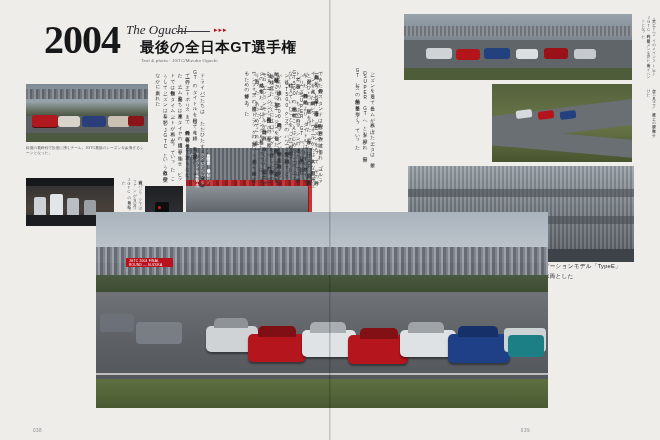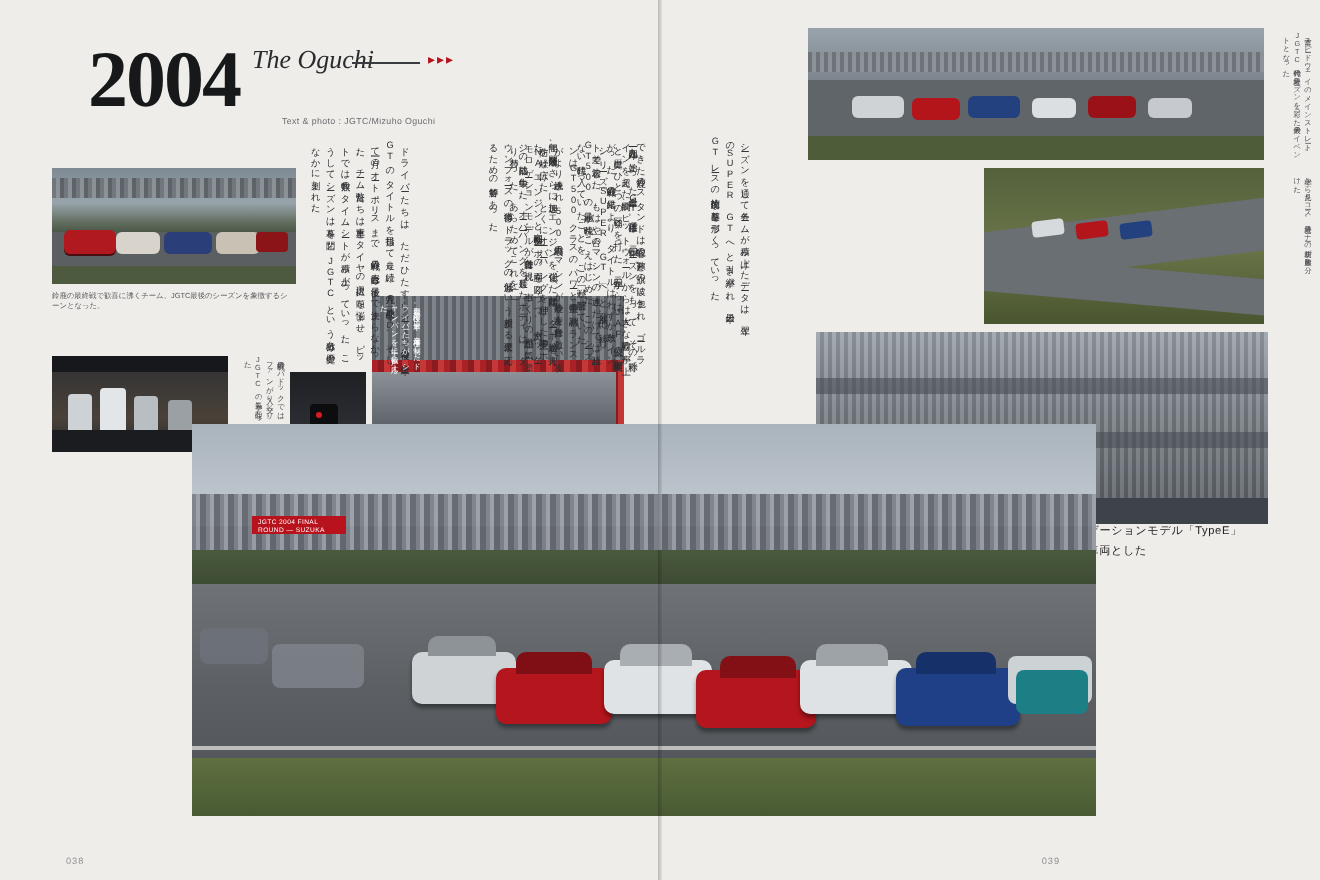--- a/index.html
+++ b/index.html
@@ -201,20 +201,21 @@
 
     <div style="position:absolute;left:412px;top:63%;width:36px;height:22px;background:#1d7f86;border-radius:4px;"></div>
   </div>
 
   <div class="red-tag">JGTC 2004 FINAL ROUND — SUZUKA</div>
 
   <div class="title-year">2004</div>
   <div class="title-script">The Oguchi</div>
   <div class="title-rule"></div>
   <div class="title-arrows">▸▸▸</div>
+  <div class="title-main">最後の全日本GT選手権</div>
   <div class="title-credit">Text &amp; photo : JGTC/Mizuho Oguchi</div>
 
   <div class="vtext lead col-a">一九九四年に始まった全日本GT選手権は、二〇〇四年シーズンをもって、その呼称と歴史にひとつの区切りを打った。二〇〇五年からはJAF公認の国際格式シリーズ「SUPER GT」へと発展的に移行し、GT500の最速が時代をこえはじめた。このシーズンはGT500クラスのパワーと重量の調整バランスがより洗練され、500馬力級のマシンが鈴鹿や富士を舞台に激しい攻防を繰り広げた。とくにオーバーハングを伸ばした事実上のホモロゲーションモデルが各陣営に現れ、車づくりの思想が一気に塗り替わった。あらためてこれを――</div>
   <div class="vtext col-b">ドライバーたちは、ただひたすらシーズン最後の全日本GTのタイトルを目指して走り続け、九月の鈴鹿一〇〇〇キロ、そして一一月のオートポリスまで、最終戦の表彰台は最後まで決まらなかった。チーム監督たちは車重とタイヤの選択に頭を悩ませ、ピットでは無数のタイムシートが積み上がっていった。こうしてシーズンは幕を閉じ、JGTCという名称は歴史のなかに刻まれた。</div>
 
   <div class="cap" style="left:26px;top:146px;width:120px;">鈴鹿の最終戦で歓喜に沸くチーム。JGTC最後のシーズンを象徴するシーンとなった。</div>
   <div class="vcap" style="left:118px;top:178px;height:46px;width:24px;">最終戦のパドックでは、チーム関係者とファンが入り交じり、最後のJGTCの空気を味わっていた。</div>
   <div class="vcap" style="left:188px;top:150px;height:34px;width:22px;color:#ffffff;">表彰台。最後の全日本GT選手権を制したドライバーたちが、シャンパンを手に歓声に応えた。</div>
 
   <div class="folio l">038</div>

